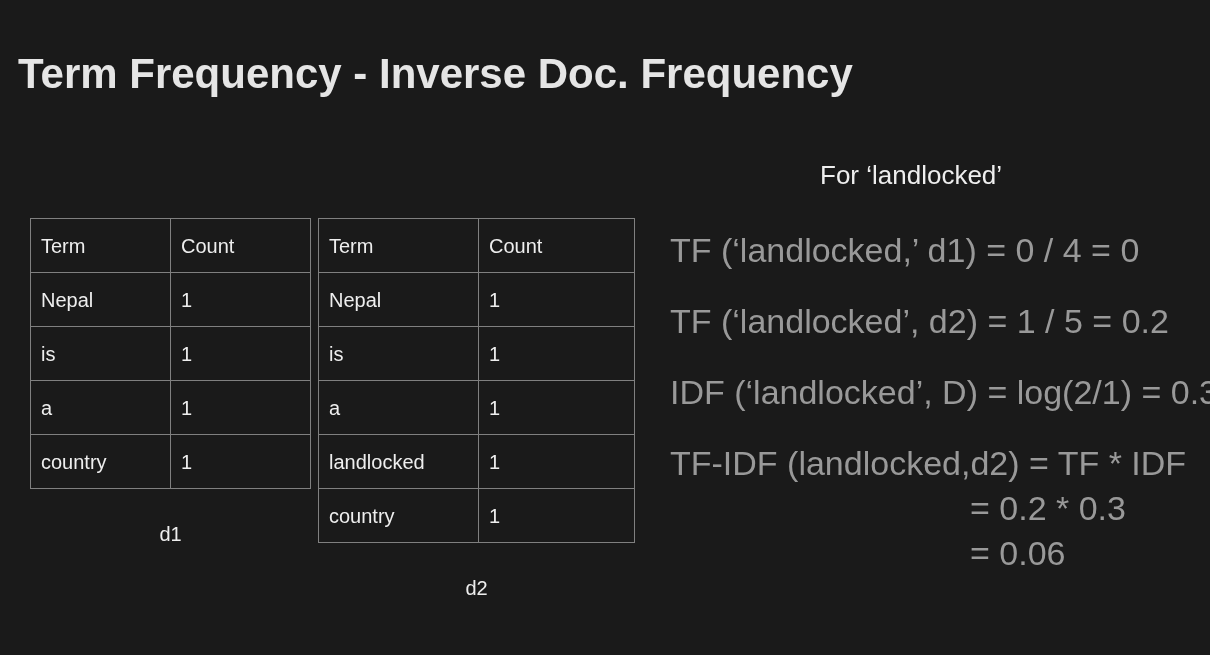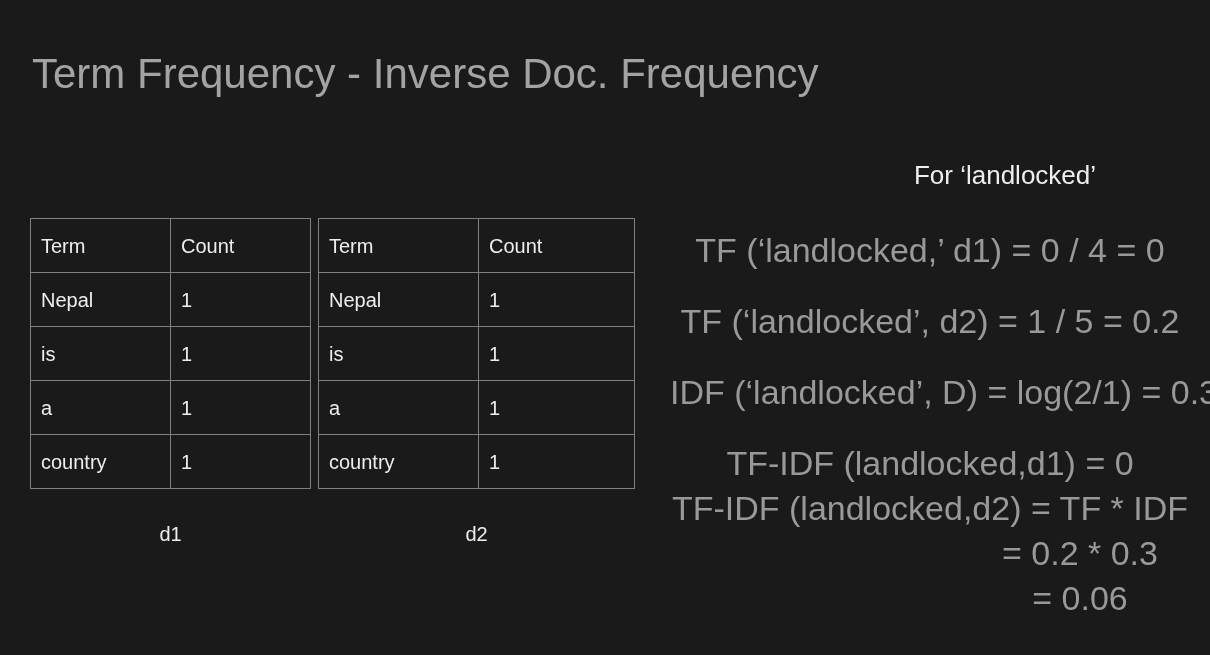--- a/index.html
+++ b/index.html
@@ -6,25 +6,25 @@
   html, body { width: 1210px; height: 655px; }
   body {
     background: #1a1a1a;
     color: #eeeeee;
     font-family: "Liberation Sans", "DejaVu Sans", Arial, sans-serif;
     position: relative;
     overflow: hidden;
   }
   .title {
     position: absolute;
-    left: 32px;
+    left: 18px;
     top: 50px;
     font-size: 42px;
-    font-weight: 400;
-    color: #a3a3a3;
+    font-weight: 700;
+    color: #e5e5e5;
   }
   .tables {
     position: absolute;
     left: 30px;
     top: 218px;
     display: flex;
     gap: 7px;
     align-items: flex-start;
   }
   .tblock {
@@ -53,21 +53,20 @@
   .caption {
     font-size: 20px;
     color: #eeeeee;
     margin-top: 34px;
   }
   .calc {
     position: absolute;
     left: 670px;
     top: 160px;
     width: 520px;
-    text-align: center;
   }
   .subheading {
     font-size: 26px;
     color: #eeeeee;
     margin-left: 150px;
     margin-bottom: 40px;
   }
   .line {
     font-size: 34px;
     color: #999999;
@@ -125,32 +124,35 @@
       </tr>
       <tr>
         <td>is</td>
         <td>1</td>
       </tr>
       <tr>
         <td>a</td>
         <td>1</td>
       </tr>
       <tr>
+        <td>landlocked</td>
+        <td>1</td>
+      </tr>
+      <tr>
         <td>country</td>
         <td>1</td>
       </tr>
     </tbody>
       </table>
     <div class="caption">d2</div>
   </div>
 
 </div>
 
 <div class="calc">
   <div class="subheading">For ‘landlocked’</div>
   <div class="line">TF (‘landlocked,’ d1)  =  0 / 4 = 0</div>
   <div class="line">TF (‘landlocked’, d2) =   1 / 5 = 0.2</div>
   <div class="line">IDF (‘landlocked’, D) = log(2/1) = 0.3</div>
-  <div class="line tight">TF-IDF (landlocked,d1) = 0</div>
   <div class="line tight">TF-IDF (landlocked,d2) = TF * IDF</div>
   <div class="line tight indent">= 0.2 * 0.3</div>
   <div class="line tight indent">=  0.06</div>
 </div>
 
 </body></html>

